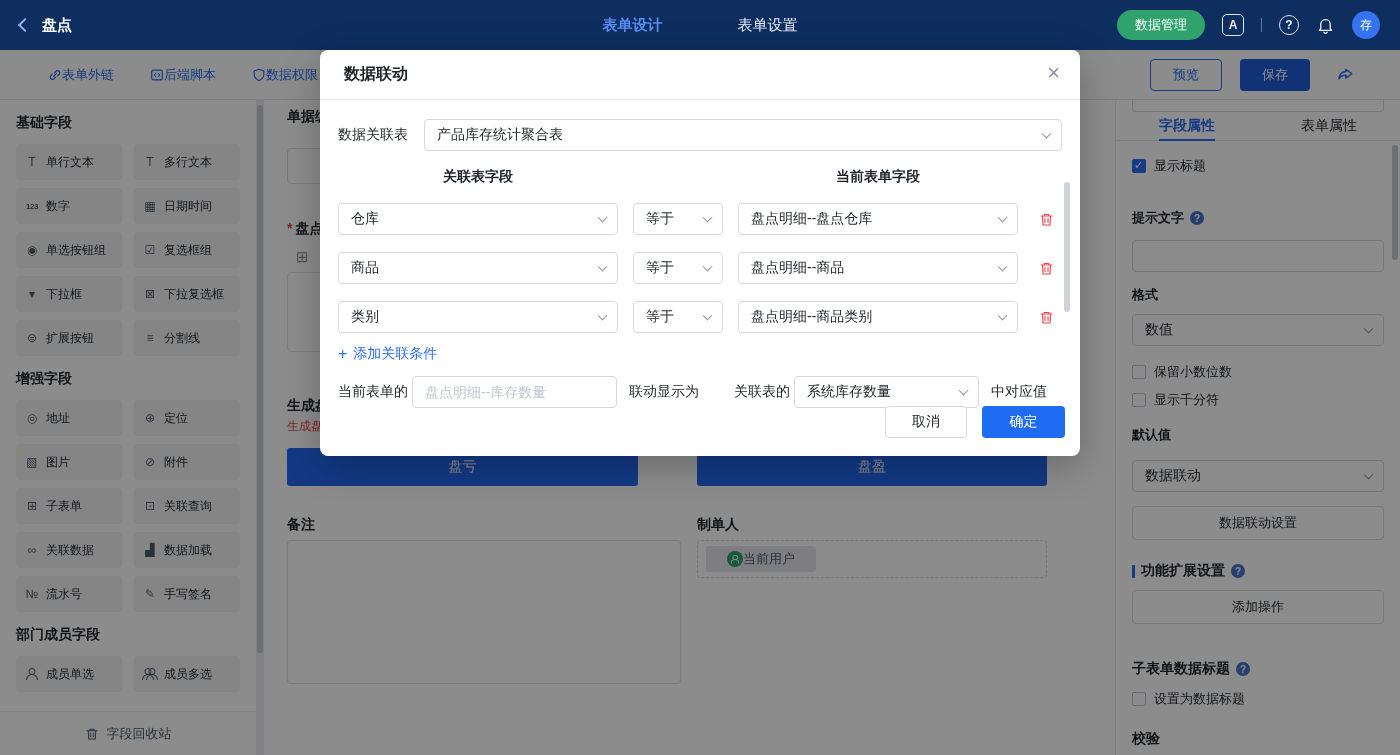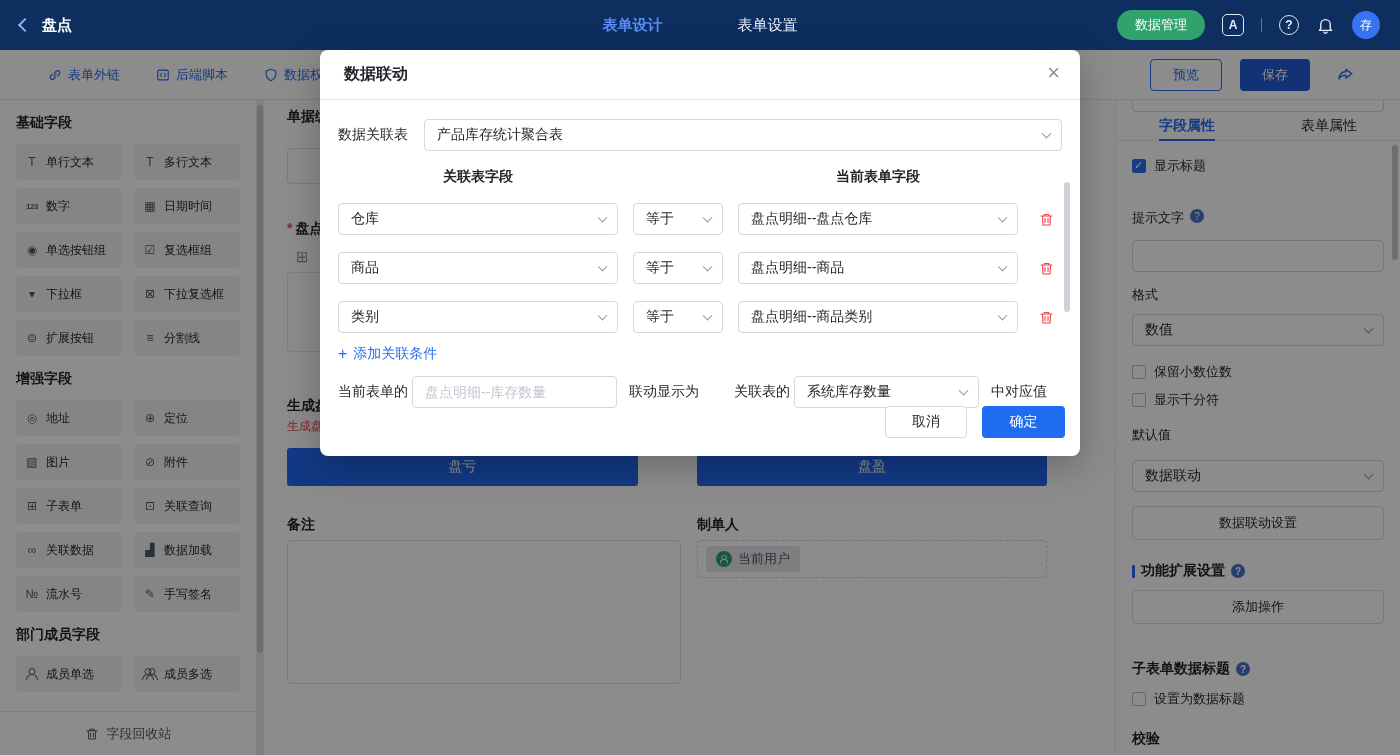--- a/index.html
+++ b/index.html
@@ -19,21 +19,21 @@
   .btn-green{background:#2fa26e;color:#fff;border:none;height:30px;padding:0 18px;border-radius:16px;font-size:13px;cursor:pointer;font-family:inherit}
   .icon-translate{width:22px;height:22px;border:1.5px solid #dfe7f5;border-radius:5px;display:flex;align-items:center;justify-content:center;font-size:12px;font-weight:700;cursor:pointer}
   .hdr-divider{width:1px;height:14px;background:rgba(255,255,255,.35)}
   .icon-help{width:20px;height:20px;border:1.5px solid #dfe7f5;border-radius:50%;display:flex;align-items:center;justify-content:center;font-size:12px;font-weight:700;cursor:pointer}
   .icon-bell{display:flex;align-items:center;cursor:pointer}
   .avatar{width:28px;height:28px;border-radius:50%;background:#3573f0;color:#fff;font-size:12px;display:flex;align-items:center;justify-content:center;cursor:pointer}
 
   
   .toolbar{height:50px;background:#fff;border-bottom:1px solid #e8eaee;display:flex;align-items:center;padding:0 45px 0 48px}
   .tb-left{display:flex;align-items:center;gap:36px}
-  .tb-btn{display:flex;align-items:center;gap:6px;color:#2a6cf0;font-size:13px;cursor:pointer;white-space:nowrap}
+  .tb-btn{display:flex;align-items:center;color:#2a6cf0;font-size:13px;cursor:pointer;white-space:nowrap}
   .tb-right{margin-left:auto;display:flex;align-items:center;gap:18px}
   .btn-preview{height:32px;padding:0 22px;border:1px solid #2a6cf0;color:#2a6cf0;background:#fff;border-radius:4px;font-size:13px;cursor:pointer;font-family:inherit}
   .btn-save{height:32px;padding:0 22px;border:none;background:#1f5cd6;color:#fff;border-radius:4px;font-size:13px;cursor:pointer;font-family:inherit;margin-right:8px}
   .icon-share{display:flex;align-items:center;cursor:pointer}
 
   
   .workspace{display:flex;height:655px}
   .sidebar{width:256px;background:#fff;display:flex;flex-direction:column;overflow:hidden}
   .sidebar-content{flex:1;padding:14px 16px 0;overflow:hidden}
   .side-section-title{font-size:14px;font-weight:700;color:#1f2329;margin-bottom:12px}
@@ -50,21 +50,21 @@
   .canvas{flex:1;background:#fff;position:relative;overflow:hidden}
   .cv-label{position:absolute;font-size:14px;font-weight:700;color:#1f2329;white-space:nowrap}
   .req-star{color:#f0444a;margin-right:3px}
   .cv-input{position:absolute;height:36px;border:1px solid #dcdfe6;border-radius:4px;background:#fff}
   .cv-grid-icon{position:absolute;font-size:15px;color:#8a919f}
   .cv-box{position:absolute;border:1px solid #e2e4e9;border-radius:4px;background:#fff}
   .cv-hint{position:absolute;font-size:12px;color:#f0444a;white-space:nowrap}
   .cv-btn{position:absolute;height:38px;background:#2468f2;color:#fff;border:none;border-radius:3px;font-size:14px;cursor:pointer;font-family:inherit}
   .cv-textarea{position:absolute;border:1px solid #dcdfe6;border-radius:4px;background:#fff}
   .cv-creator{position:absolute;height:38px;border:1px dashed #d4d7dd;border-radius:4px;display:flex;align-items:center;padding:0 8px}
-  .tag{display:flex;align-items:center;gap:6px;background:#e5e6e9;border-radius:3px;height:26px;padding:0 10px;font-size:13px;color:#4e5969}
+  .tag{display:flex;align-items:center;gap:0;background:#e5e6e9;border-radius:3px;height:26px;padding:0 21px;font-size:13px;color:#4e5969}
   .tag-avatar{width:16px;height:16px;border-radius:50%;background:#2aa36c;color:#fff;display:flex;align-items:center;justify-content:center;flex-shrink:0}
 
   
   .i-person{position:relative;display:inline-block;width:11px;height:12px}
   .i-person::before{content:"";position:absolute;left:50%;top:0;transform:translateX(-50%);width:5px;height:5px;border:1.3px solid currentColor;border-radius:50%}
   .i-person::after{content:"";position:absolute;left:50%;bottom:0;transform:translateX(-50%);width:10px;height:5px;border:1.3px solid currentColor;border-bottom:none;border-radius:6px 6px 0 0}
   .fi-icon .i-person + .i-person{margin-left:-7px}
   .i-person.small{width:8px;height:9px}
   .i-person.small::before{width:3.5px;height:3.5px;border-width:1px}
   .i-person.small::after{width:7px;height:4px;border-width:1px}
@@ -73,21 +73,21 @@
   .rightpanel{width:285px;background:#fff;border-left:1px solid #e8eaee;padding:0 16px;position:relative;overflow:hidden}
   .cropped-input{height:12px;border:1px solid #d9d9d9;border-top:none;border-radius:0 0 4px 4px}
   .rp-tabs{display:flex;height:29px;margin:0 -16px;border-bottom:1px solid #e8eaee}
   .rp-tab{flex:1;display:flex;align-items:center;justify-content:center;font-size:14px;color:#1f2329;cursor:pointer;position:relative}
   .rp-tab.active{color:#2a6cf0;font-weight:600}
   .rp-tab.active::after{content:"";position:absolute;bottom:-1px;left:50%;transform:translateX(-50%);width:56px;height:2px;background:#2a6cf0}
   .rp-row{display:flex;align-items:center;font-size:13px;color:#1f2329}
   .cb{width:14px;height:14px;border:1px solid #b9bec8;border-radius:2px;background:#fff;margin-right:8px;position:relative;cursor:pointer;flex-shrink:0}
   .cb.checked{background:#2a6cf0;border-color:#2a6cf0}
   .cb.checked::after{content:"✓";position:absolute;left:1px;top:-1px;color:#fff;font-size:11px}
-  .rp-label{display:flex;font-size:13px;font-weight:400;color:#1f2329}
+  .rp-label{display:flex;align-items:center;font-size:13px;font-weight:700;color:#1f2329}
   .q{width:14px;height:14px;border-radius:50%;background:#4a74c9;color:#fff;font-size:10px;display:inline-flex;align-items:center;justify-content:center;margin-left:6px;cursor:pointer}
   .rp-inp{width:100%}
   .rp-sel{width:100%;font-size:13px}
   .rp-btn{width:100%;height:34px;border:1px solid #d9dce3;border-radius:4px;background:#fff;font-size:13px;color:#1f2329;cursor:pointer;font-family:inherit}
   .rp-section{display:flex;align-items:center;font-size:14px;font-weight:700;color:#1f2329}
   .bar{width:3px;height:13px;background:#2a6cf0;border-radius:1px;margin-right:6px}
   .rp-scroll-thumb{position:absolute;right:2px;top:45px;width:6px;height:115px;background:#c5c8cd;border-radius:3px;cursor:grab}
 
   .mt10{margin-top:10px}.mt12{margin-top:12px}.mt13{margin-top:13px}.mt14{margin-top:14px}
   .mt16{margin-top:16px}.mt17{margin-top:17px}.mt22{margin-top:22px}.mt34{margin-top:34px}.mt36{margin-top:36px}

